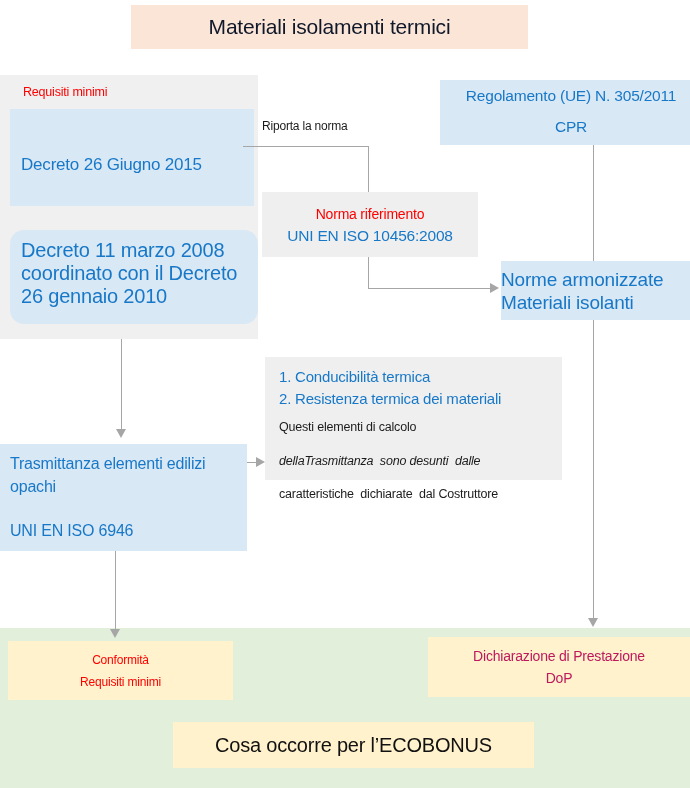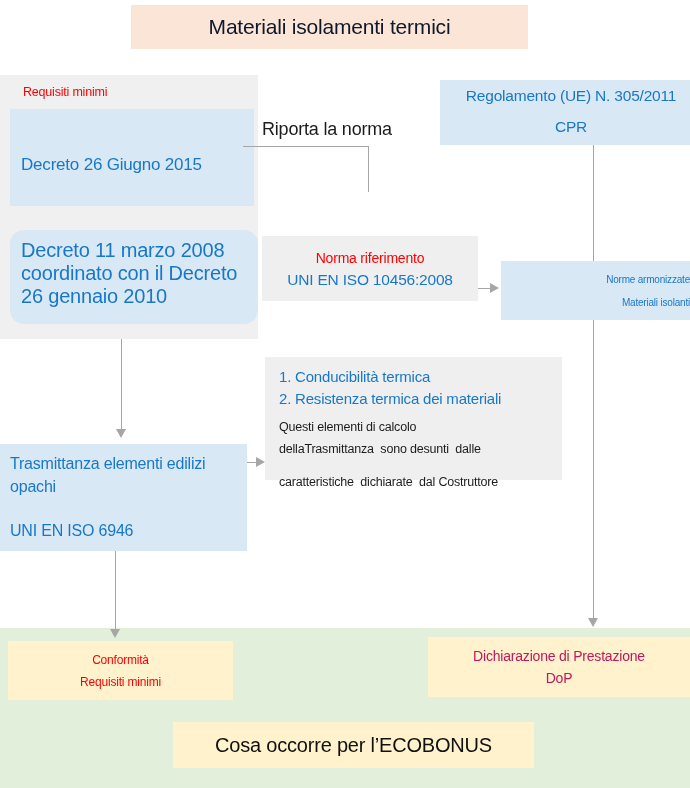--- a/index.html
+++ b/index.html
@@ -17,42 +17,42 @@
   .left-panel{left:0;top:75px;width:258px;height:264px;background:#f0f0f0;z-index:1;}
   .panel-label{left:23px;top:10px;font-size:12.5px;color:#ff0000;position:absolute;}
   .blue-box{background:#d9e8f5;color:#1878c8;z-index:2;}
   .box-decreto2015{left:10px;top:34px;width:233px;height:83px;position:absolute;
     display:flex;align-items:center;padding:14px 0 0 11px;font-size:17px;}
   .box-decreto2008{left:10px;top:155px;width:237px;height:85px;position:absolute;
     padding:9px 0 0 11px;font-size:20px;line-height:23px;border-radius:14px;}
   .cpr-box{left:440px;top:80px;width:262px;height:65px;text-align:center;
     font-size:15.5px;line-height:31px;}
   .norma-box{left:262px;top:192px;width:216px;height:65px;background:#efefef;
-    text-align:center;padding-top:11px;line-height:22px;z-index:2;margin-top:44px;}
+    text-align:center;padding-top:11px;line-height:22px;z-index:2;}
   .norma-box .red-line{color:#ff0000;font-size:14px;}
   .norma-box .blue-line{color:#1878c8;font-size:15.5px;}
-  .armonizzate-box{left:501px;top:261px;width:189px;height:59px;text-align:right;
-    padding-top:7px;font-size:10px;line-height:23px;}
+  .armonizzate-box{left:501px;top:261px;width:189px;height:59px;text-align:left;
+    padding-top:7px;font-size:19px;line-height:23px;}
   .calcolo-box{left:265px;top:357px;width:297px;height:123px;background:#efefef;
     padding:9px 0 0 14px;z-index:2;}
   .calcolo-box .item{color:#1878c8;font-size:15px;line-height:22px;}
   .calcolo-box .para{color:#1c1c1c;font-size:12.5px;line-height:17.5px;
     margin-top:9px;white-space:pre;}
   .trasmittanza-box{left:0;top:444px;width:247px;height:107px;
     padding:8px 0 0 10px;font-size:16px;line-height:23px;}
   .spacer20{height:21px;}
   .green-panel{left:0;top:628px;width:690px;height:160px;background:#e2efda;z-index:1;}
   .yellow-box{background:#fff2cc;z-index:2;text-align:center;}
   .conformita-box{left:8px;top:641px;width:225px;height:59px;color:#ff0000;
     font-size:12px;line-height:22px;padding-top:8px;}
   .dop-box{left:428px;top:637px;width:262px;height:60px;color:#be185d;
     font-size:14px;line-height:22px;padding-top:8px;}
   .ecobonus-box{left:173px;top:722px;width:361px;height:46px;color:#111;
     display:flex;align-items:center;justify-content:center;font-size:20px;}
-  .riporta-label{left:262px;top:119px;font-size:18px;color:#1c1c1c;z-index:2;}
+  .riporta-label{left:262px;top:119px;font-size:12px;color:#1c1c1c;z-index:2;}
 
   
   .line{background:#a6a6a6;z-index:1;}
   .arr-down{width:0;height:0;border-left:5px solid transparent;
     border-right:5px solid transparent;border-top:9px solid #a6a6a6;z-index:1;}
   .arr-right{width:0;height:0;border-top:5px solid transparent;
     border-bottom:5px solid transparent;border-left:9px solid #a6a6a6;z-index:1;}
 </style>
 </head>
 <body>
@@ -89,21 +89,21 @@
 
   <div class="abs blue-box armonizzate-box">
     <div>Norme armonizzate</div>
     <div>Materiali isolanti</div>
   </div>
 
   <div class="abs calcolo-box">
     <div class="item">1. Conducibilità termica</div>
     <div class="item">2. Resistenza termica dei materiali</div>
     <div class="para">Questi elementi di calcolo</div>
-    <div class="para" style="margin-top:4px;">dellaTrasmittanza  sono desunti  dalle</div>
+    <div class="para" style="margin-top:16px;font-style:italic;">dellaTrasmittanza  sono desunti  dalle</div>
     <div class="para" style="margin-top:16px;">caratteristiche  dichiarate  dal Costruttore</div>
   </div>
 
   <div class="abs blue-box trasmittanza-box">
     <div>Trasmittanza elementi edilizi</div>
     <div>opachi</div>
     <div class="spacer20"></div>
     <div>UNI EN ISO 6946</div>
   </div>
 

